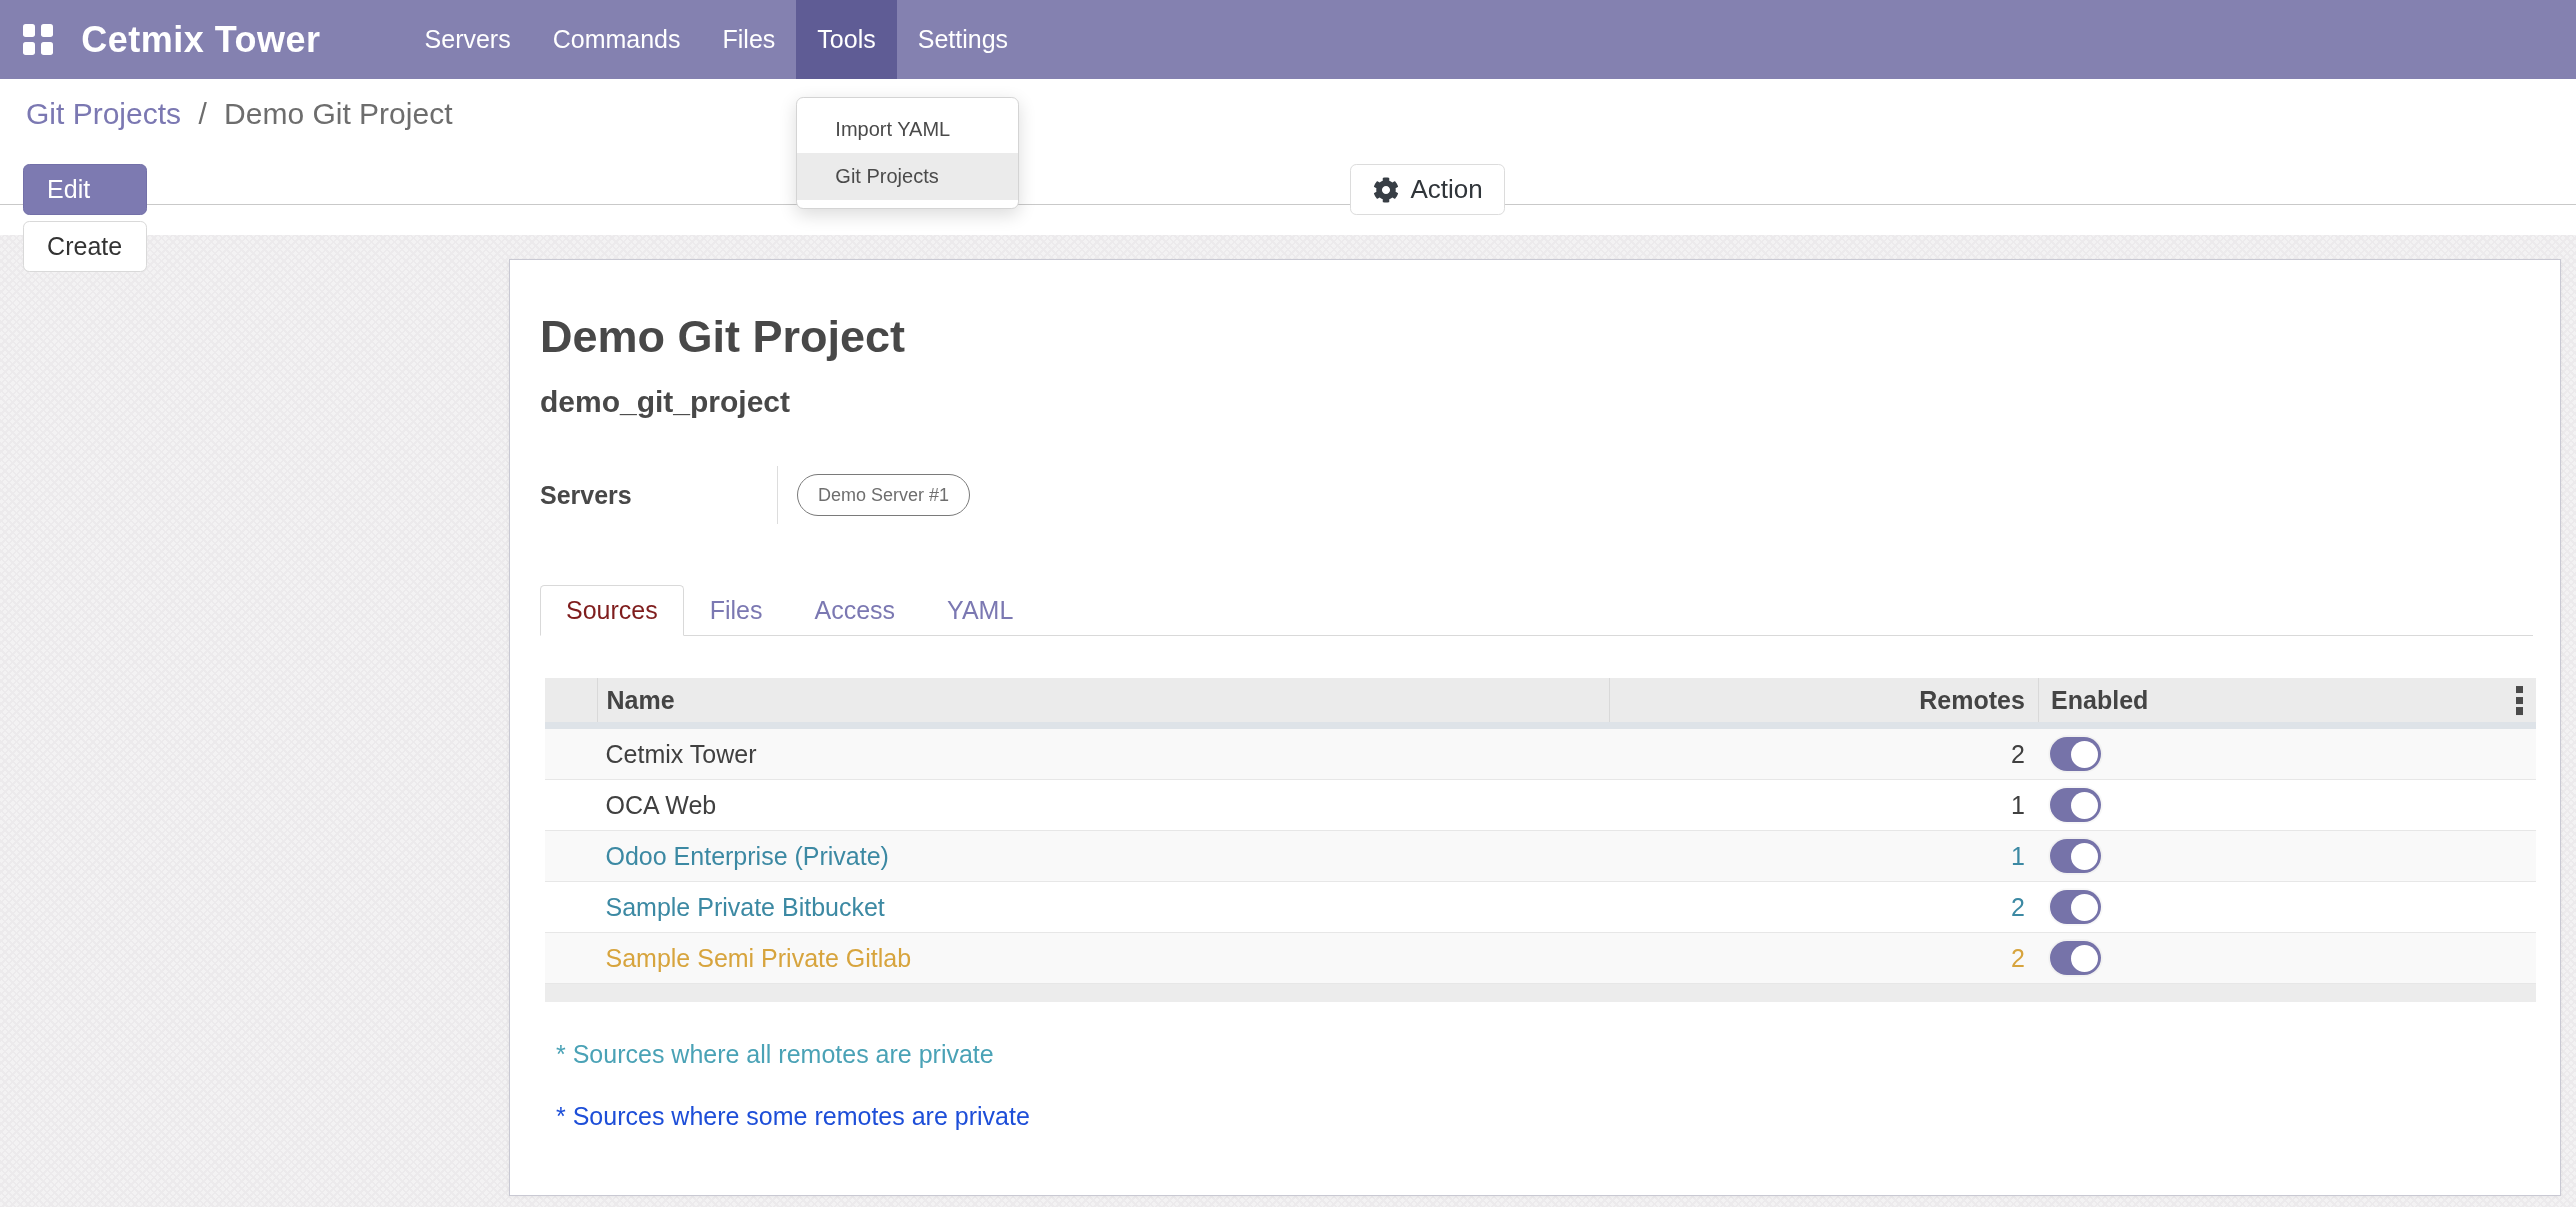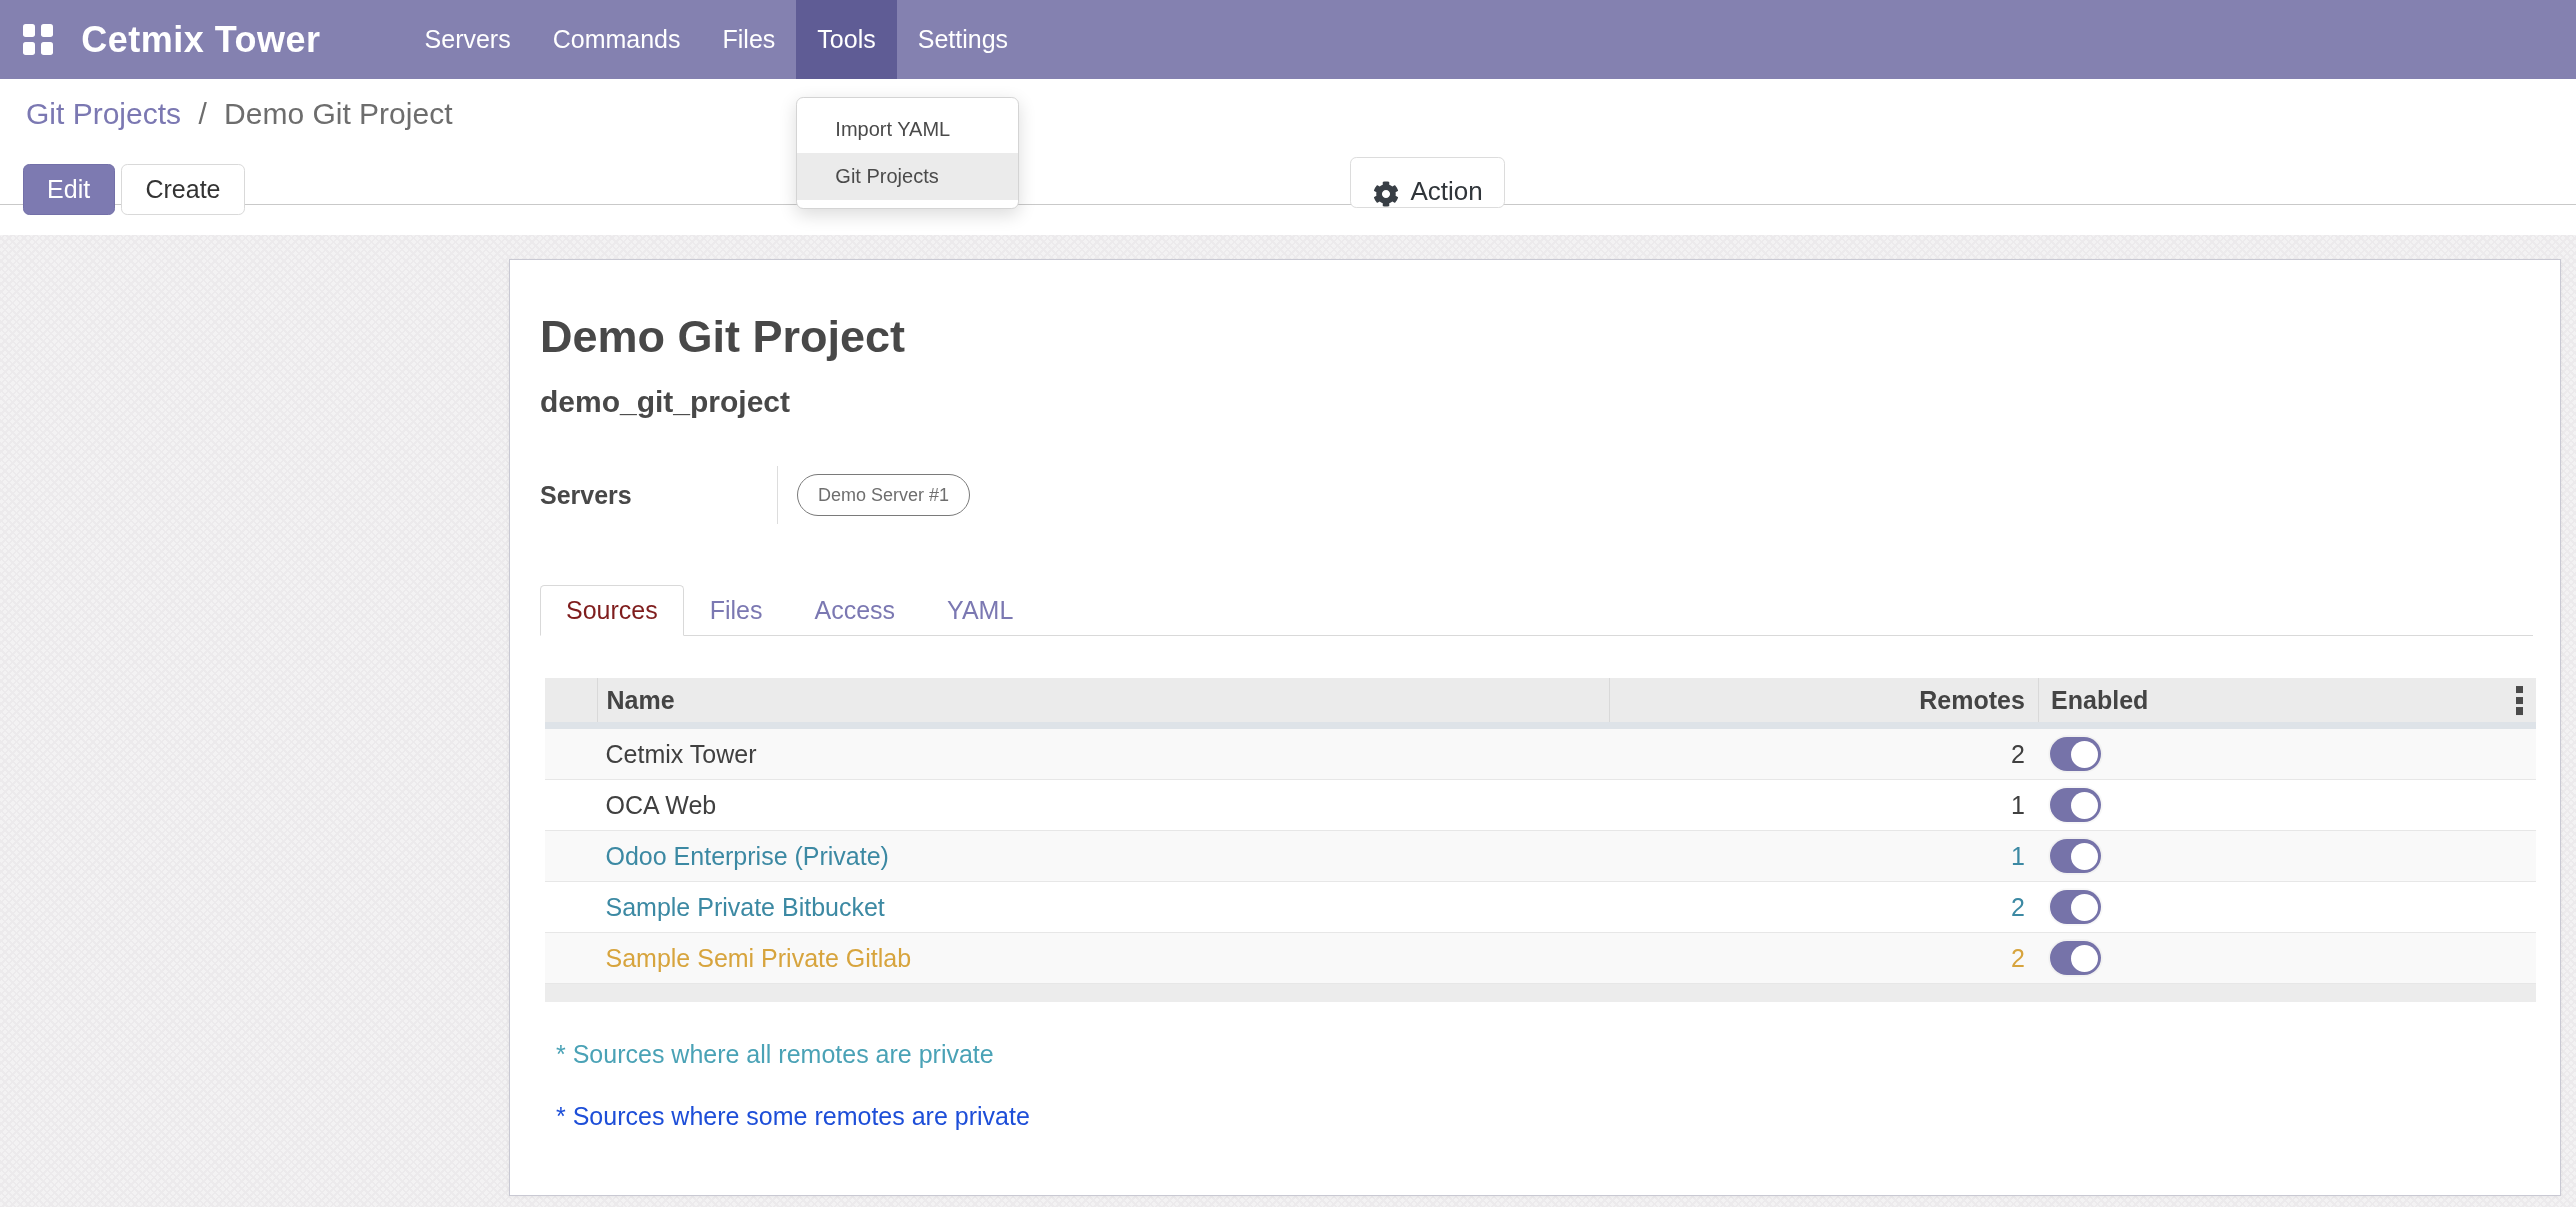--- a/index.html
+++ b/index.html
@@ -72,37 +72,37 @@
     border-bottom: 0.9px solid #c9c9c9;
     z-index: 10;
   }
   .breadcrumb {
     position: absolute; left: 26px; top: 18px;
     font-size: 30px; white-space: nowrap;
   }
   .bc-link { color: #7b78b2; cursor: pointer; }
   .bc-sep { color: #6d6d6d; margin: 0 9px; }
   .bc-current { color: #6d6d6d; }
-  .btn-row { position: absolute; left: 22.6px; top: 85px; display: flex; gap: 6.3px; }
+  .btn-row { position: absolute; left: 22.6px; top: 85px; display: flex; gap: 6.3px; flex-direction: column; }
   .btn {
     height: 51px;
     display: inline-flex; align-items: center;
     padding: 0 23.5px;
     font-size: 25px;
     border-radius: 6.3px;
     border: 0.9px solid transparent;
     cursor: pointer;
     background: #fff;
   }
   .btn-primary { background: #7d7ab1; border-color: #7370a8; color: #fff; }
   .btn-default { background: #fff; border-color: #d9d9d9; color: #333; }
   .action-btn {
-    position: absolute; left: 1350px; top: 78px;
-    height: 51px;
-    display: inline-flex; align-items: flex-end; gap: 11.7px;
+    position: absolute; left: 1350px; top: 85px;
+    height: 51px;
+    display: inline-flex; align-items: center; gap: 11.7px;
     padding: 0 21.7px;
     font-size: 26px; color: #30353a;
     background: #fff;
     border: 0.9px solid #dcdcdc; border-radius: 6.3px;
     cursor: pointer;
   }
   .gear-svg { width: 26px; height: 26px; fill: #383e45; }
 
   
   .content {

